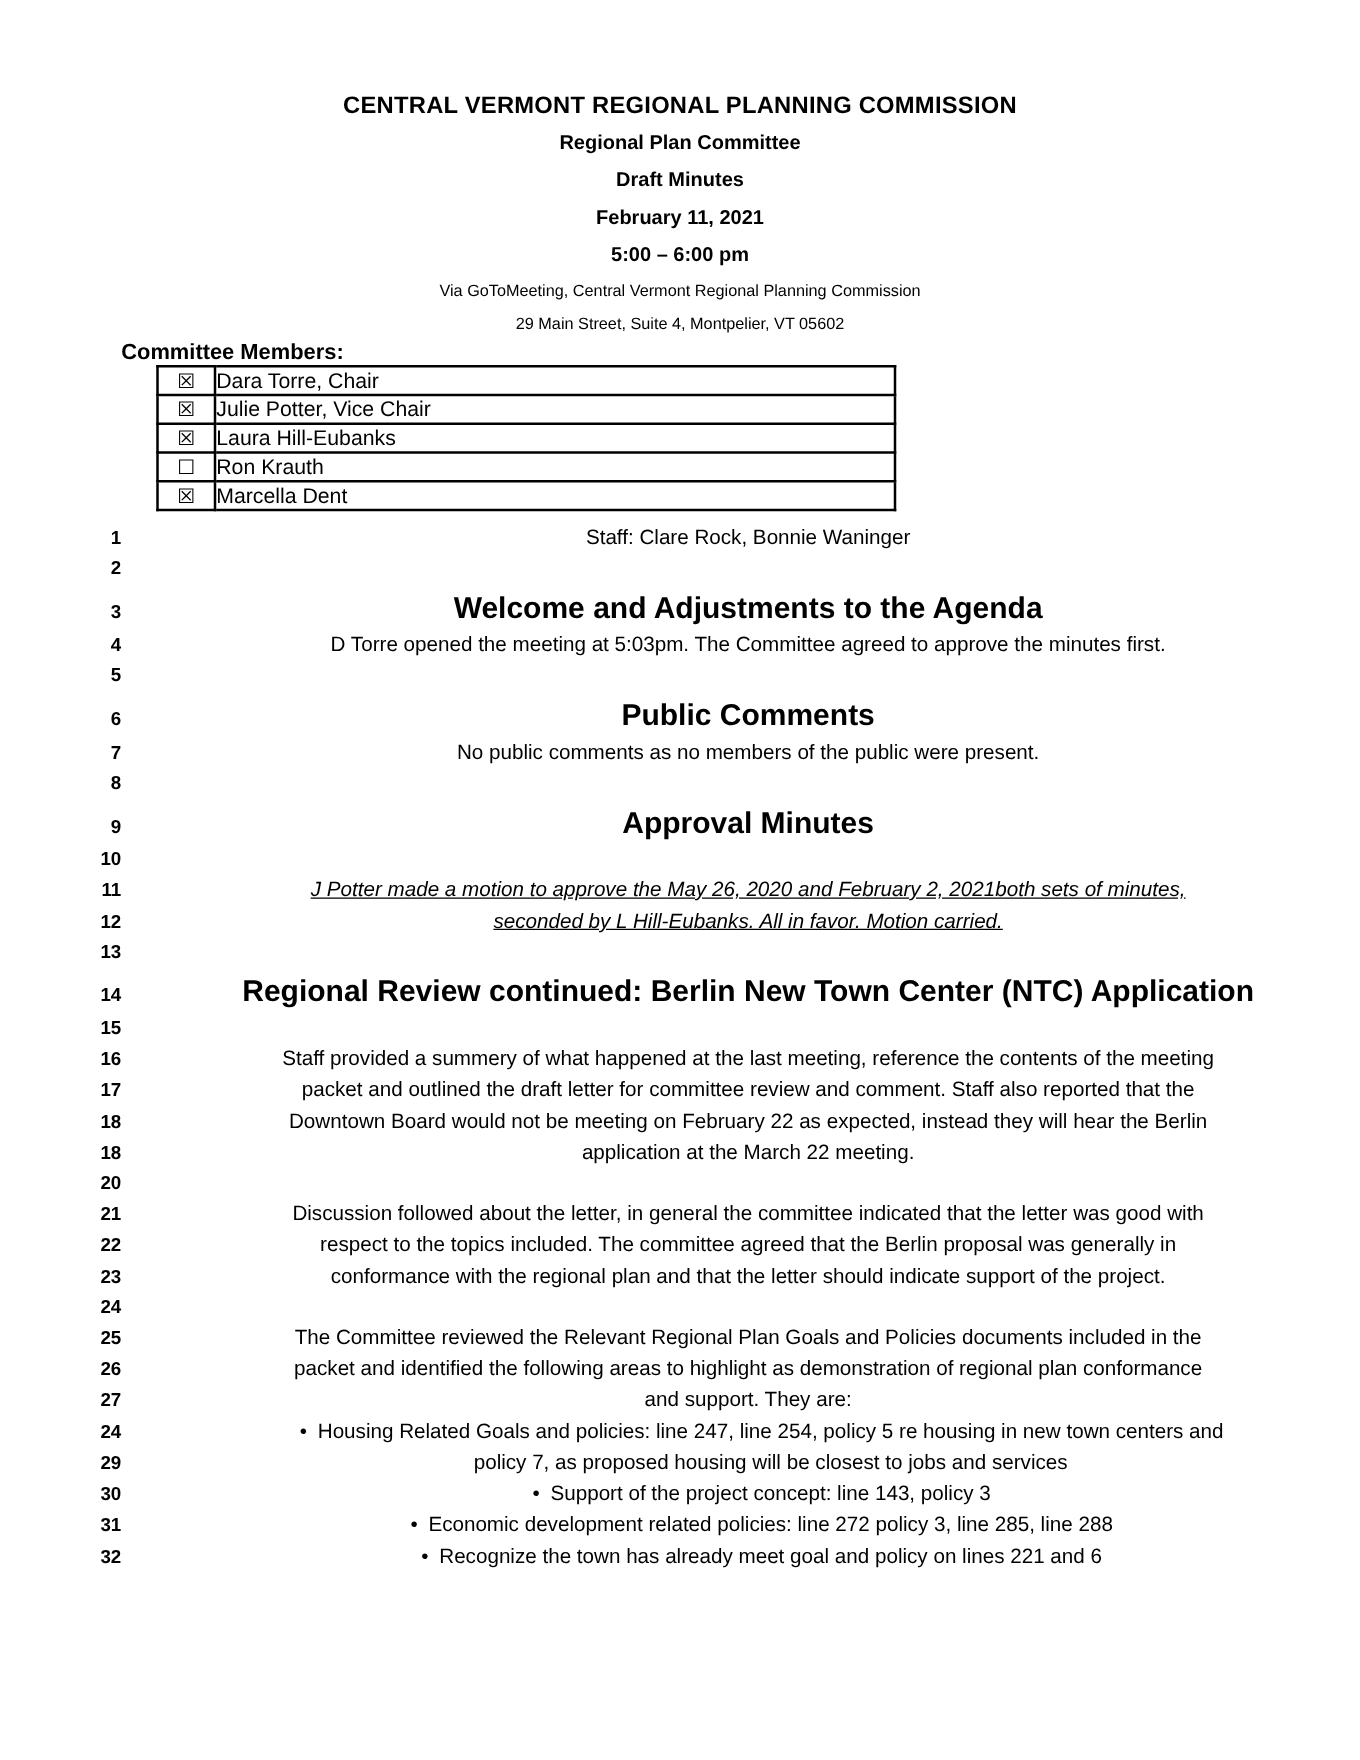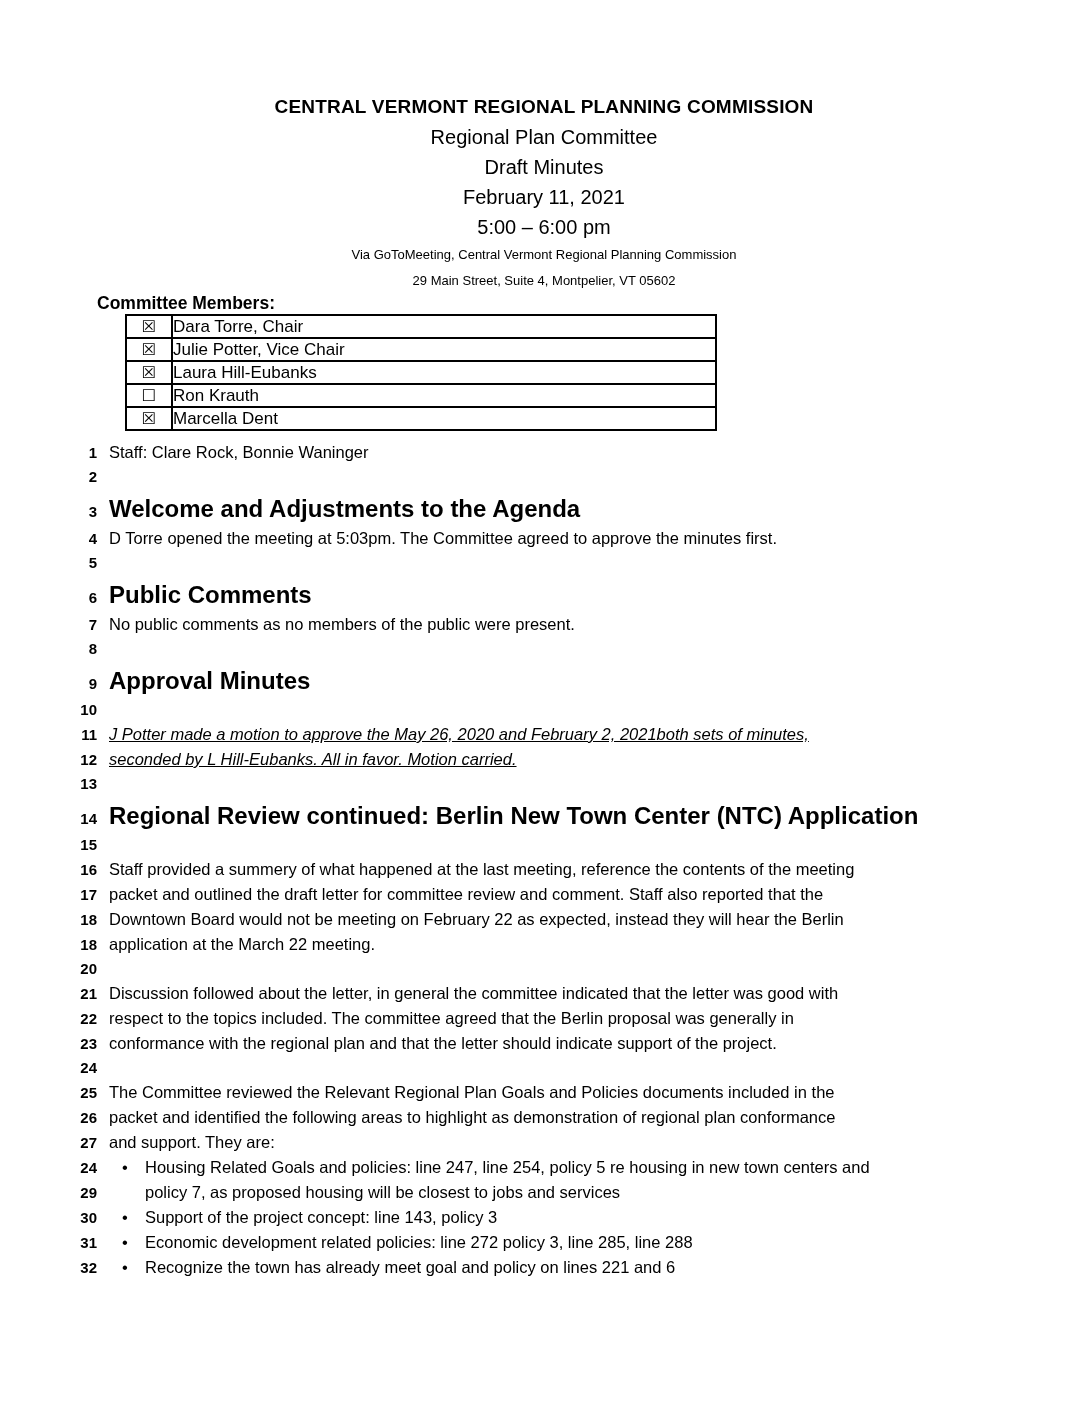--- a/index.html
+++ b/index.html
@@ -10,32 +10,32 @@
     color: #000000;
   }
   .page {
     position: relative;
     width: 1088px;
     height: 1408px;
     background: #ffffff;
     overflow: hidden;
   }
   .doc-header {
-    padding-top: 92px;
+    padding-top: 70px;
     text-align: center;
   }
   .title-line {
     font-size: 19px;
     font-weight: bold;
     line-height: 30px;
     letter-spacing: 0.2px;
   }
   .subtitle-line {
-    font-size: 20px;
-    font-weight: normal;
+    font-size: 16px;
+    font-weight: bold;
     line-height: 30px;
   }
   .venue-line {
     font-size: 13px;
     font-weight: normal;
     line-height: 25.5px;
   }
   .committee-label {
     margin: 0 0 0 97px;
     font-size: 17.5px;
@@ -81,20 +81,21 @@
   .line-num {
     flex: none;
     width: 97px;
     text-align: right;
     font-size: 15px;
     font-weight: bold;
   }
   .line-content {
     flex: 1;
     margin-left: 12px;
+    text-align: center;
   }
   .line-row.heading {
     line-height: 28px;
     min-height: 28px;
     margin-top: 6px;
   }
   .line-row.heading .line-content {
     font-weight: bold;
     font-size: 24px;
   }

